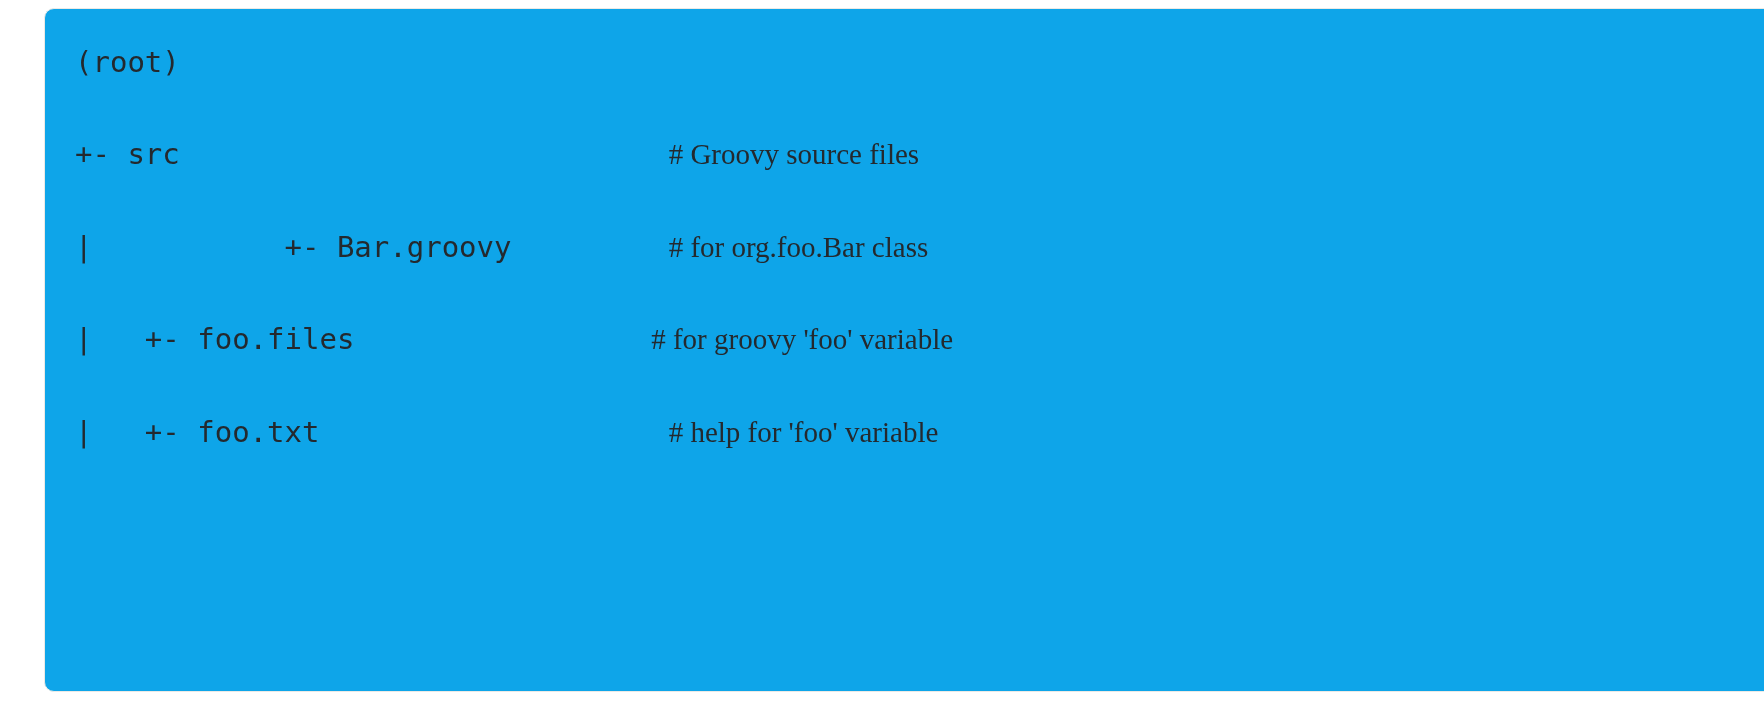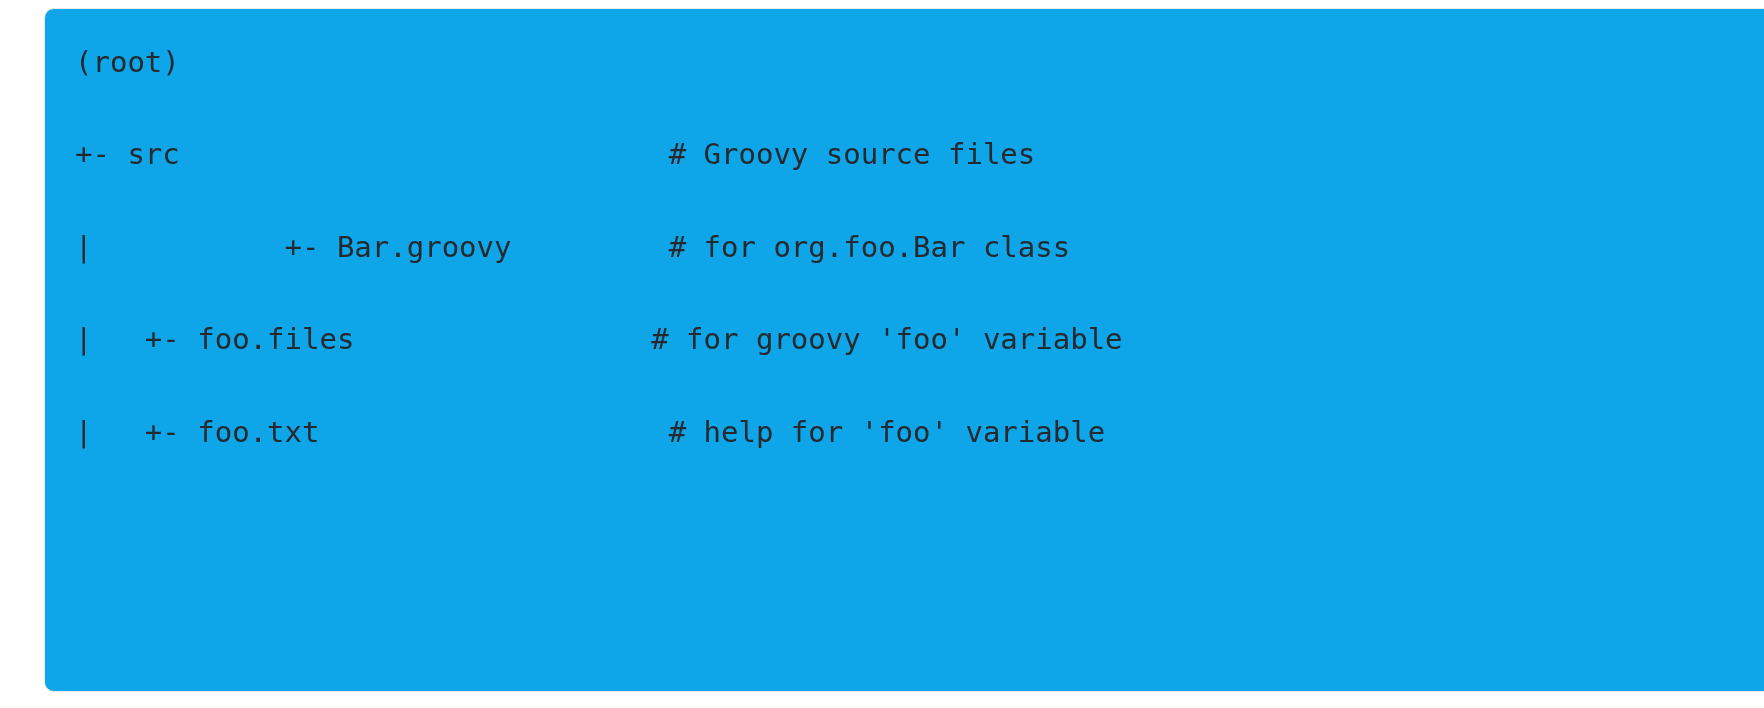--- a/index.html
+++ b/index.html
@@ -43,20 +43,21 @@
     white-space: pre;
     min-height: 46.2px;
   }
   .ln-tree {
     display: inline;
     white-space: pre;
   }
   .ln-comment {
     display: inline;
     white-space: pre;
+    font-family: Liberation Serif, serif;
   }
 </style>
 </head>
 <body>
 
 <div id="code-block">
   <pre id="code-pre"><span class="code-line"><span class="ln-tree">(root)</span></span>
 <span class="code-line"><span class="ln-tree">+- src                            </span><span class="ln-comment"># Groovy source files</span></span>
 <span class="code-line"><span class="ln-tree">|           +- Bar.groovy         </span><span class="ln-comment"># for org.foo.Bar class</span></span>
 <span class="code-line"><span class="ln-tree">|   +- foo.files                 </span><span class="ln-comment"># for groovy 'foo' variable</span></span>

